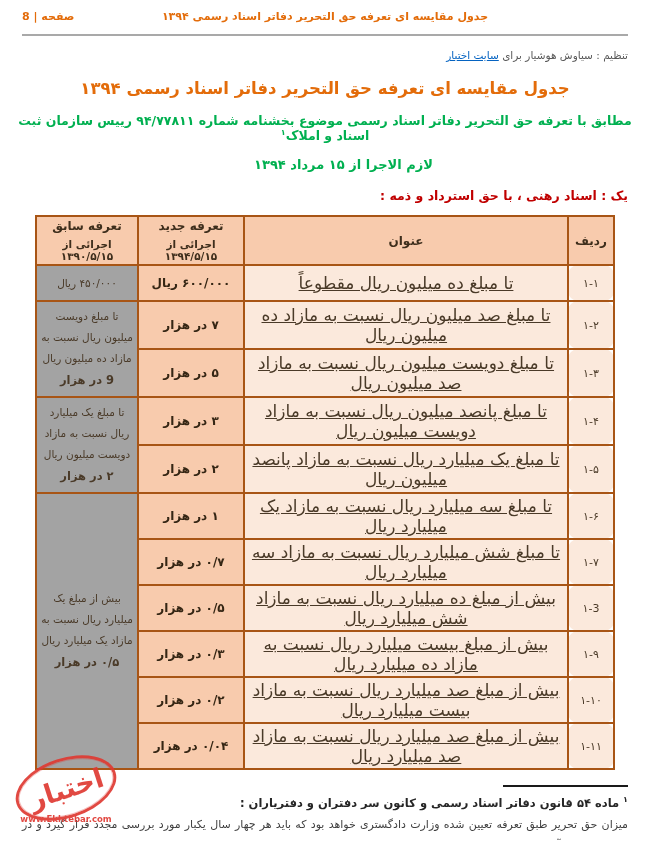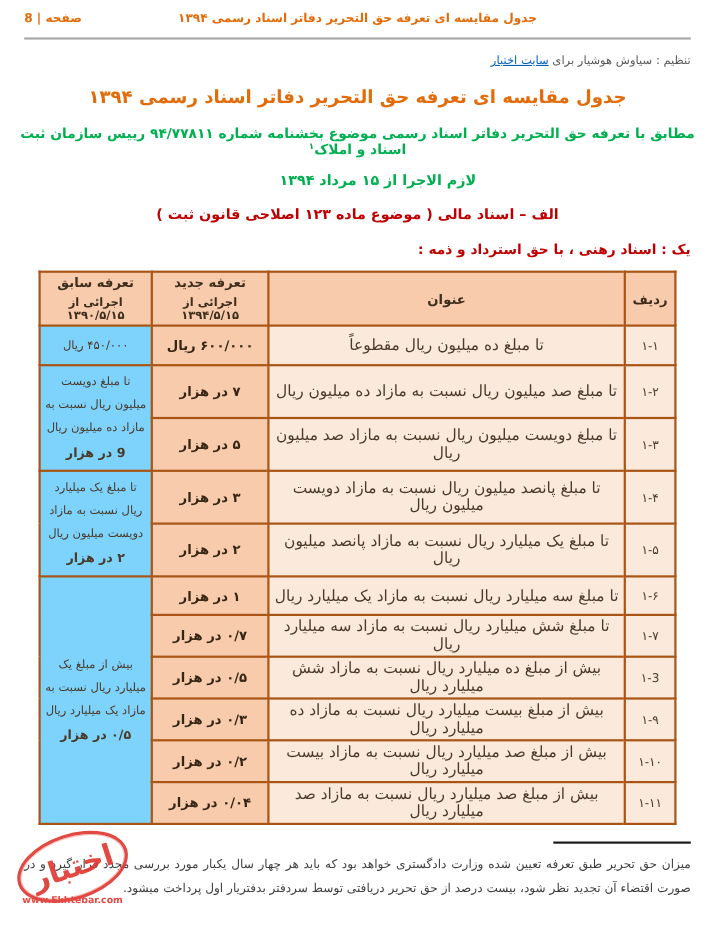--- a/index.html
+++ b/index.html
@@ -104,35 +104,37 @@
   th .sub { display: block; font-size: 10.5px; margin-top: 5px; }
   th.h-old { background: #FAF8F5; }
   col.col-id  { width: 46px; }
   col.col-new { width: 106px; }
   col.col-old { width: 102px; }
   td.c-id {
     background: #FBE9DC;
     color: #4A3A28;
     font-size: 11px;
     direction: ltr;
+    border-radius: 10px;
   }
   td.c-title {
     background: #FBE9DC;
     color: #4A3A28;
-    font-size: 14px;
+    font-size: 17px;
+    text-decoration: underline;
   }
   td.c-new {
     background: #F8CBAD;
     color: #35261ا4;
     color: #352614;
     font-weight: bold;
     font-size: 12px;
   }
   td.c-old {
-    background: #7dd3fc;
+    background: #a3a3a3;
     color: #4A3A28;
     font-size: 10.5px;
     line-height: 2.0;
   }
   td.c-old .old-bold { font-weight: bold; font-size: 11.5px; }
   
   .footnote-rule {
     width: 125px;
     border-top: 2px solid #1a1a1a;
     margin: 15px auto 8px 0;
@@ -201,21 +203,20 @@
   <div class="credit">
     <span>تنظیم : سیاوش هوشیار برای </span><a>سایت اختبار</a>
   </div>
 
   <h1 class="doc-title">جدول مقایسه ای تعرفه حق التحریر دفاتر اسناد رسمی ۱۳۹۴</h1>
 
   <p class="green-line"><span>مطابق با تعرفه حق التحریر دفاتر اسناد رسمی موضوع بخشنامه شماره ۹۴/۷۷۸۱۱ رییس سازمان ثبت اسناد و املاک</span><sup>۱</sup></p>
 
   <p class="green-line second">لازم الاجرا از ۱۵ مرداد ۱۳۹۴</p>
 
-  <p class="red-line-a">الف – اسناد مالی ( موضوع ماده ۱۲۳ اصلاحی قانون ثبت )</p>
 
   <p class="red-line-one">یک : اسناد رهنی ، با حق استرداد و ذمه :</p>
 
   <table class="tariff">
     <colgroup>
       <col class="col-id">
         <col class="col-title">
         <col class="col-new">
         <col class="col-old">
     </colgroup>
@@ -297,20 +298,21 @@
           <td class="c-id">۱-۱۱</td>
           <td class="c-title">بیش از مبلغ صد میلیارد ریال نسبت به مازاد صد میلیارد ریال</td>
           <td class="c-new">۰/۰۴ در هزار</td>
         </tr>
       </tbody>
   </table>
 
   <div class="footnote-rule"></div>
 
   <div class="footnote">
+    <p class="fn-title"><sup>۱</sup> <span>ماده ۵۴ قانون دفاتر اسناد رسمی و کانون سر دفتران و دفتریاران :</span></p>
     <p class="fn-body">میزان حق تحریر طبق تعرفه تعیین شده وزارت دادگستری خواهد بود که باید هر چهار سال یکبار مورد بررسی مجدد قرار گیرد و در صورت اقتضاء آن تجدید نظر شود، بیست درصد از حق تحریر دریافتی توسط سردفتر بدفتریار اول پرداخت میشود.</p>
   </div>
 
   <div class="stamp">
     <div class="stamp-oval">
       <span class="stamp-word">اختبار</span>
     </div>
     <div class="stamp-url">www.Ekhtebar.com</div>
   </div>
 

